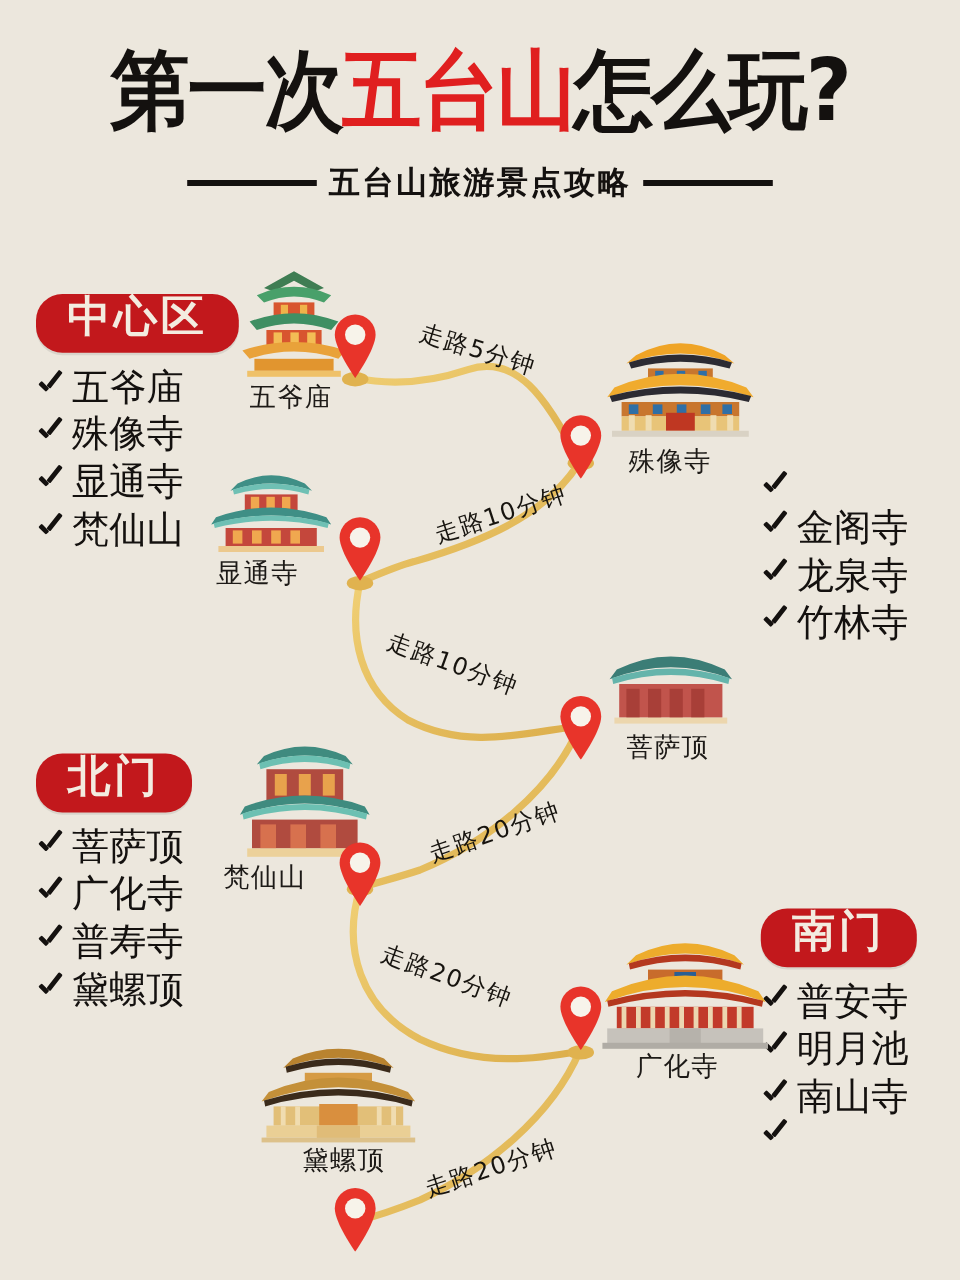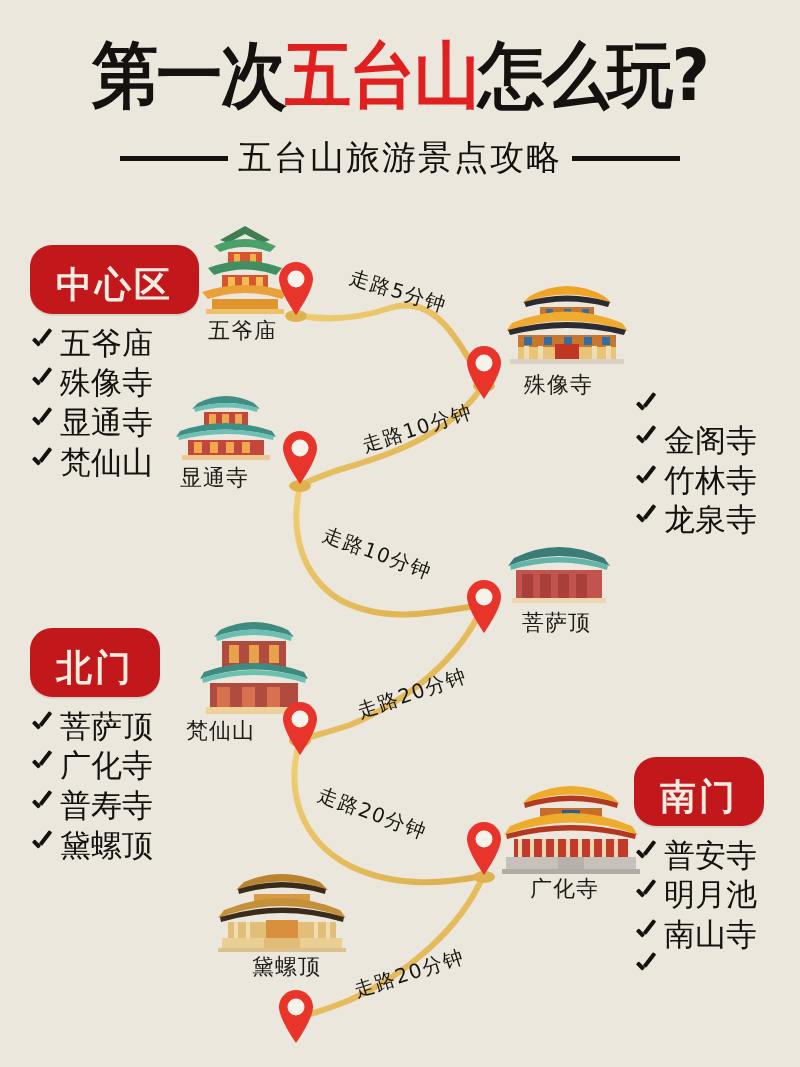--- a/index.html
+++ b/index.html
@@ -23,33 +23,33 @@
     white-space:nowrap;
     transform:scaleX(0.92);
   }
   .title .hl { color:#e01f1f; }
   .sub-wrap {
     position:absolute; left:0; top:135px; width:800px;
     display:flex; align-items:center; justify-content:center; gap:10px;
   }
   .sub-rule { width:108px; height:5px; background:#14110f; }
   .subtitle {
-    font-size:34px; font-weight:normal; color:#14110f; letter-spacing:2px;
+    font-size:26px; font-weight:bold; color:#14110f; letter-spacing:2px;
     font-family:"DejaVu Sans","Liberation Sans",sans-serif;
     white-space:nowrap;
   }
 
   
   .region { position:absolute; }
   .chip {
     display:inline-block;
     background:#c2181c;
     color:#f3ece0;
     border-radius:22px;
-    padding:21px 26px 10px 26px;
+    padding:1px 26px 10px 26px;
     font-size:36px; font-weight:bold; letter-spacing:3px;
     font-family:"DejaVu Sans","Liberation Sans",sans-serif;
     line-height:1.05;
     box-shadow:0 2px 0 rgba(0,0,0,.08);
   }
   .r-list { margin-top:10px; }
   .r-item {
     display:flex; align-items:center; gap:6px;
     font-size:31px; color:#14110f; line-height:1.28;
     font-family:"DejaVu Sans","Liberation Sans",sans-serif;
@@ -170,25 +170,25 @@
     <div class="r-list">
       <div class="r-item">
         <span class="tick"></span>
       </div>
       <div class="r-item">
         <span class="tick"></span>
         <span>金阁寺</span>
       </div>
       <div class="r-item">
         <span class="tick"></span>
+        <span>龙泉寺</span>
+      </div>
+      <div class="r-item">
+        <span class="tick"></span>
         <span>竹林寺</span>
-      </div>
-      <div class="r-item">
-        <span class="tick"></span>
-        <span>龙泉寺</span>
       </div>
     </div>
   </div>
 
   <div class="region" style="left:30px; top:628px;text-align:center;">
     <div class="chip">北门</div>
     <div class="r-list">
       <div class="r-item">
         <span class="tick"></span>
         <span>菩萨顶</span>

